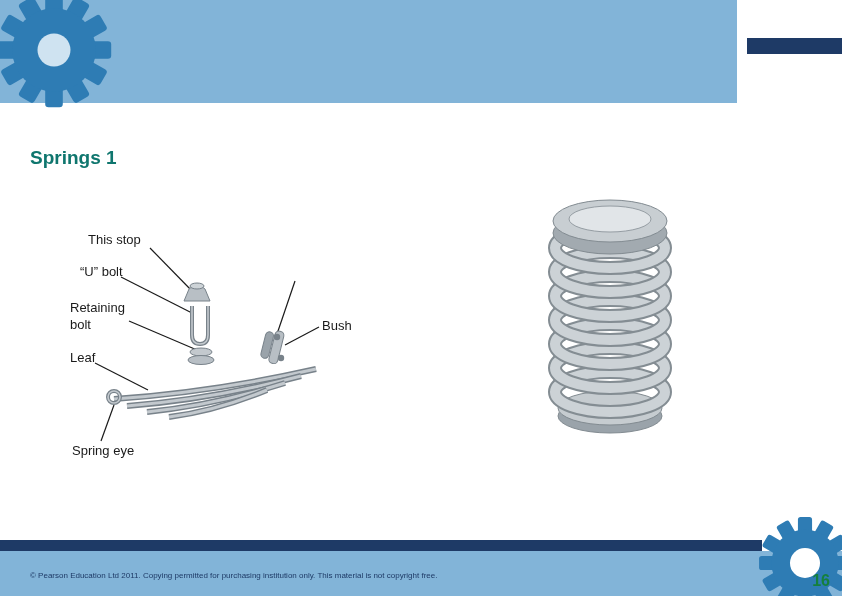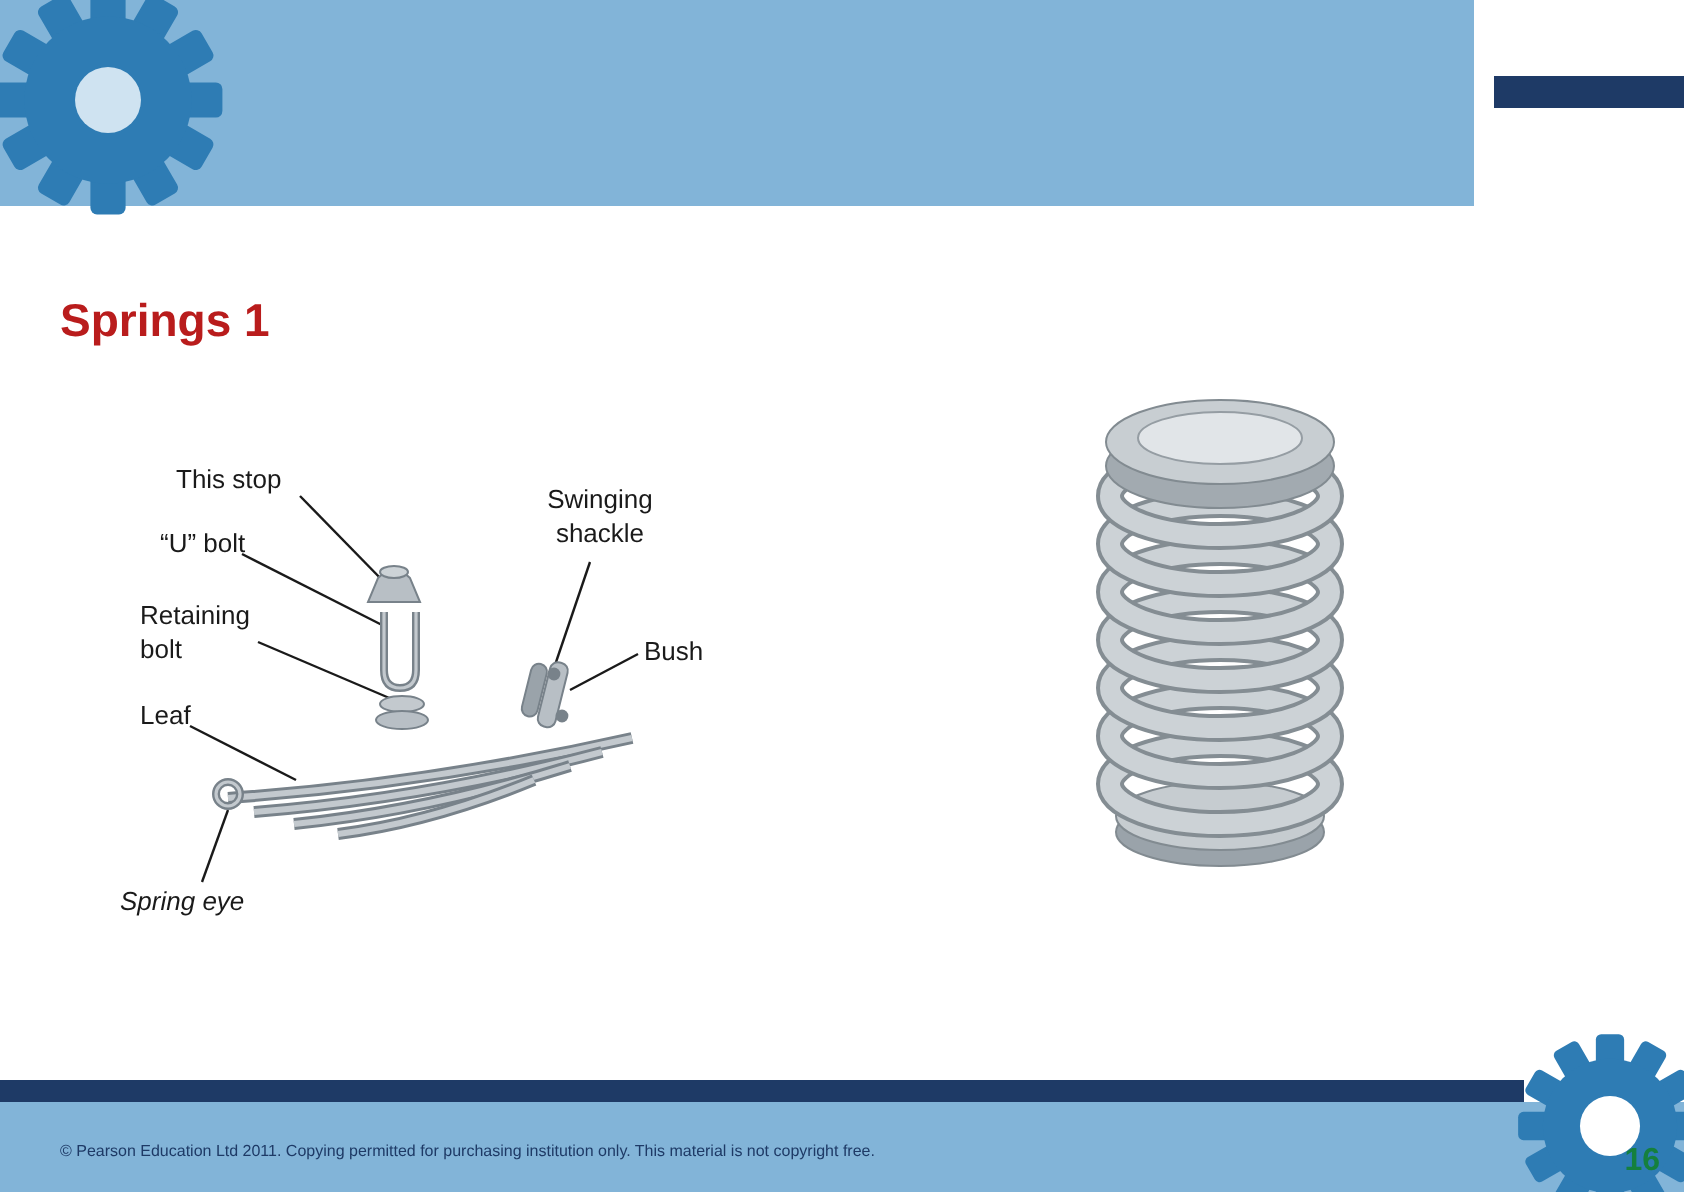--- a/index.html
+++ b/index.html
@@ -6,21 +6,21 @@
   body{width:842px;height:596px;font-family:"Liberation Sans",sans-serif;background:#fff;}
   .slide{position:relative;width:842px;height:596px;overflow:hidden;background:#ffffff;}
 
   .header-band{position:absolute;left:0;top:0;width:737px;height:103px;background:#82b4d8;}
   .gear-tl{position:absolute;left:-12px;top:-16px;width:132px;height:132px;}
   .header-titles{position:absolute;left:142px;top:22px;font-size:17px;font-weight:bold;white-space:nowrap;}
   .chapter{color:#2e8f8e;margin-right:12px;}
   .course-title{color:#1e3a66;}
   .navy-bar-top{position:absolute;right:0;top:38px;width:95px;height:16px;background:#1e3a66;}
 
-  .page-heading{position:absolute;left:30px;top:147px;font-size:23px;font-weight:bold;color:#b91c1c;}
+  .page-heading{position:absolute;left:30px;top:147px;font-size:19px;font-weight:bold;color:#0f766e;}
 
   .lbl{position:absolute;font-size:13px;color:#1a1a1a;line-height:1.3;}
   .center{text-align:center;}
 
   .diagram-svg{position:absolute;left:0;top:0;width:842px;height:596px;}
 
   .navy-strip{position:absolute;left:0;top:540px;width:762px;height:11px;background:#1e3a66;}
   .footer-band{position:absolute;left:0;top:551px;width:842px;height:45px;background:#82b4d8;}
   .copyright{position:absolute;left:30px;top:571px;font-size:8px;color:#1e3a66;white-space:nowrap;}
   .gear-br{position:absolute;right:-16px;bottom:-20px;width:106px;height:106px;}
@@ -125,25 +125,21 @@
     </g>
   </svg>
 
   <div class="lbl" style="left:88px;top:232px;">This stop</div>
   <div class="lbl" style="left:80px;top:264px;">“U” bolt</div>
   <div class="lbl" style="left:70px;top:300px;">
     <span>Retaining</span><br>
     <span>bolt</span>
   </div>
   <div class="lbl" style="left:70px;top:350px;text-align:center;">Leaf</div>
-  <div class="lbl" style="left:60px;top:443px;font-style:italic;">Spring eye</div>
-  <div class="lbl center" style="left:256px;top:242px;width:88px;">
-    <span>Swinging</span><br>
-    <span>shackle</span>
-  </div>
+  <div class="lbl" style="left:72px;top:443px;">Spring eye</div>
   <div class="lbl" style="left:322px;top:318px;">Bush</div>
 
   <div class="navy-strip"></div>
   <div class="footer-band"></div>
   <div class="copyright">© Pearson Education Ltd 2011. Copying permitted for purchasing institution only. This material is not copyright free.</div>
 
   <svg class="gear-br" viewBox="0 0 120 120">
     <g fill="#2e7cb4">
       <rect x="52" y="8" width="16" height="20" rx="3"></rect>
       <rect x="52" y="8" width="16" height="20" rx="3" transform="rotate(30 60 60)"></rect>

